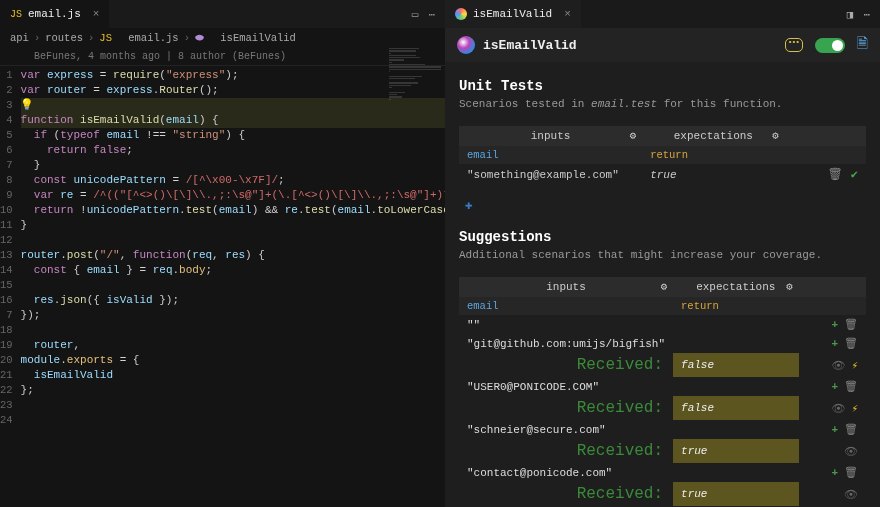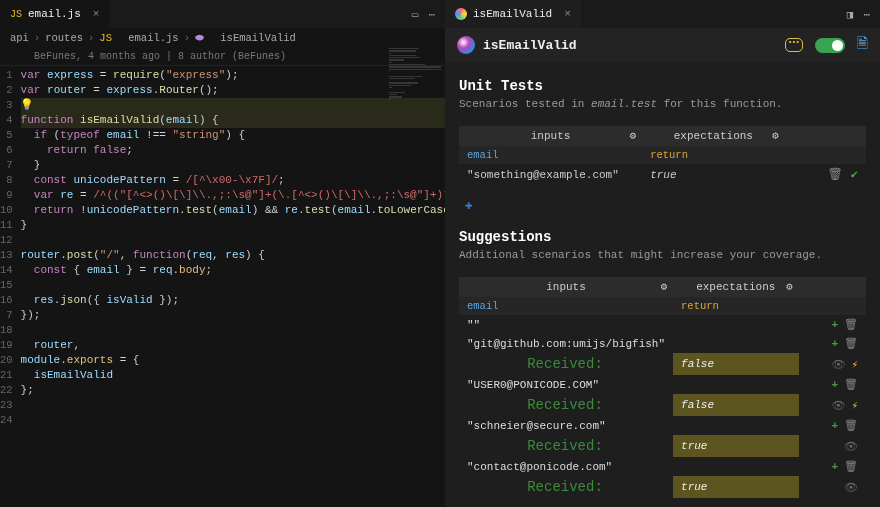--- a/index.html
+++ b/index.html
@@ -79,21 +79,21 @@
 .table th .gear { position:absolute; right:6px; top:3px; color:#ccc; cursor:pointer; }
 .table td { padding: 3px 8px; vertical-align: middle; }
 .table .subhead td { color: #5aa5e0; background: #262626; font-size: 10.5px; }
 .table .subhead td.ret { color: #d7a43b; }
 .row-actions { display: flex; gap: 8px; justify-content: flex-end; color: #888; }
 .row-actions span { cursor: pointer; font-size: 12px; }
 .check { color: #4aa74a; font-weight: bold; }
 .add-row { color: #3a7cc4; font-size: 13px; padding: 2px 6px; cursor: pointer; }
 
 .sugg-table td.val { color: #ddd; }
-.received-label { text-align: center; color: #3a8a3a; padding-right: 10px !important; font-size: 14px; }
+.received-label { text-align: right; color: #3a8a3a; padding-right: 10px !important; font-size: 16px; }
 .received-cell { background: #5d5520; color: #eee; font-style: italic; padding: 2px 8px; }
 .icon-row { display: flex; gap: 6px; justify-content: flex-end; color: #888; align-items: center; }
 .icon-row .plus { color: #4a9a4a; font-weight: bold; }
 .icon-row .bolt { color: #e8c020; }
 .icon-row .eye { font-size: 11px; opacity: 0.7; }
 </style>
 </head>
 <body>
 
 <div class="editor-pane">

